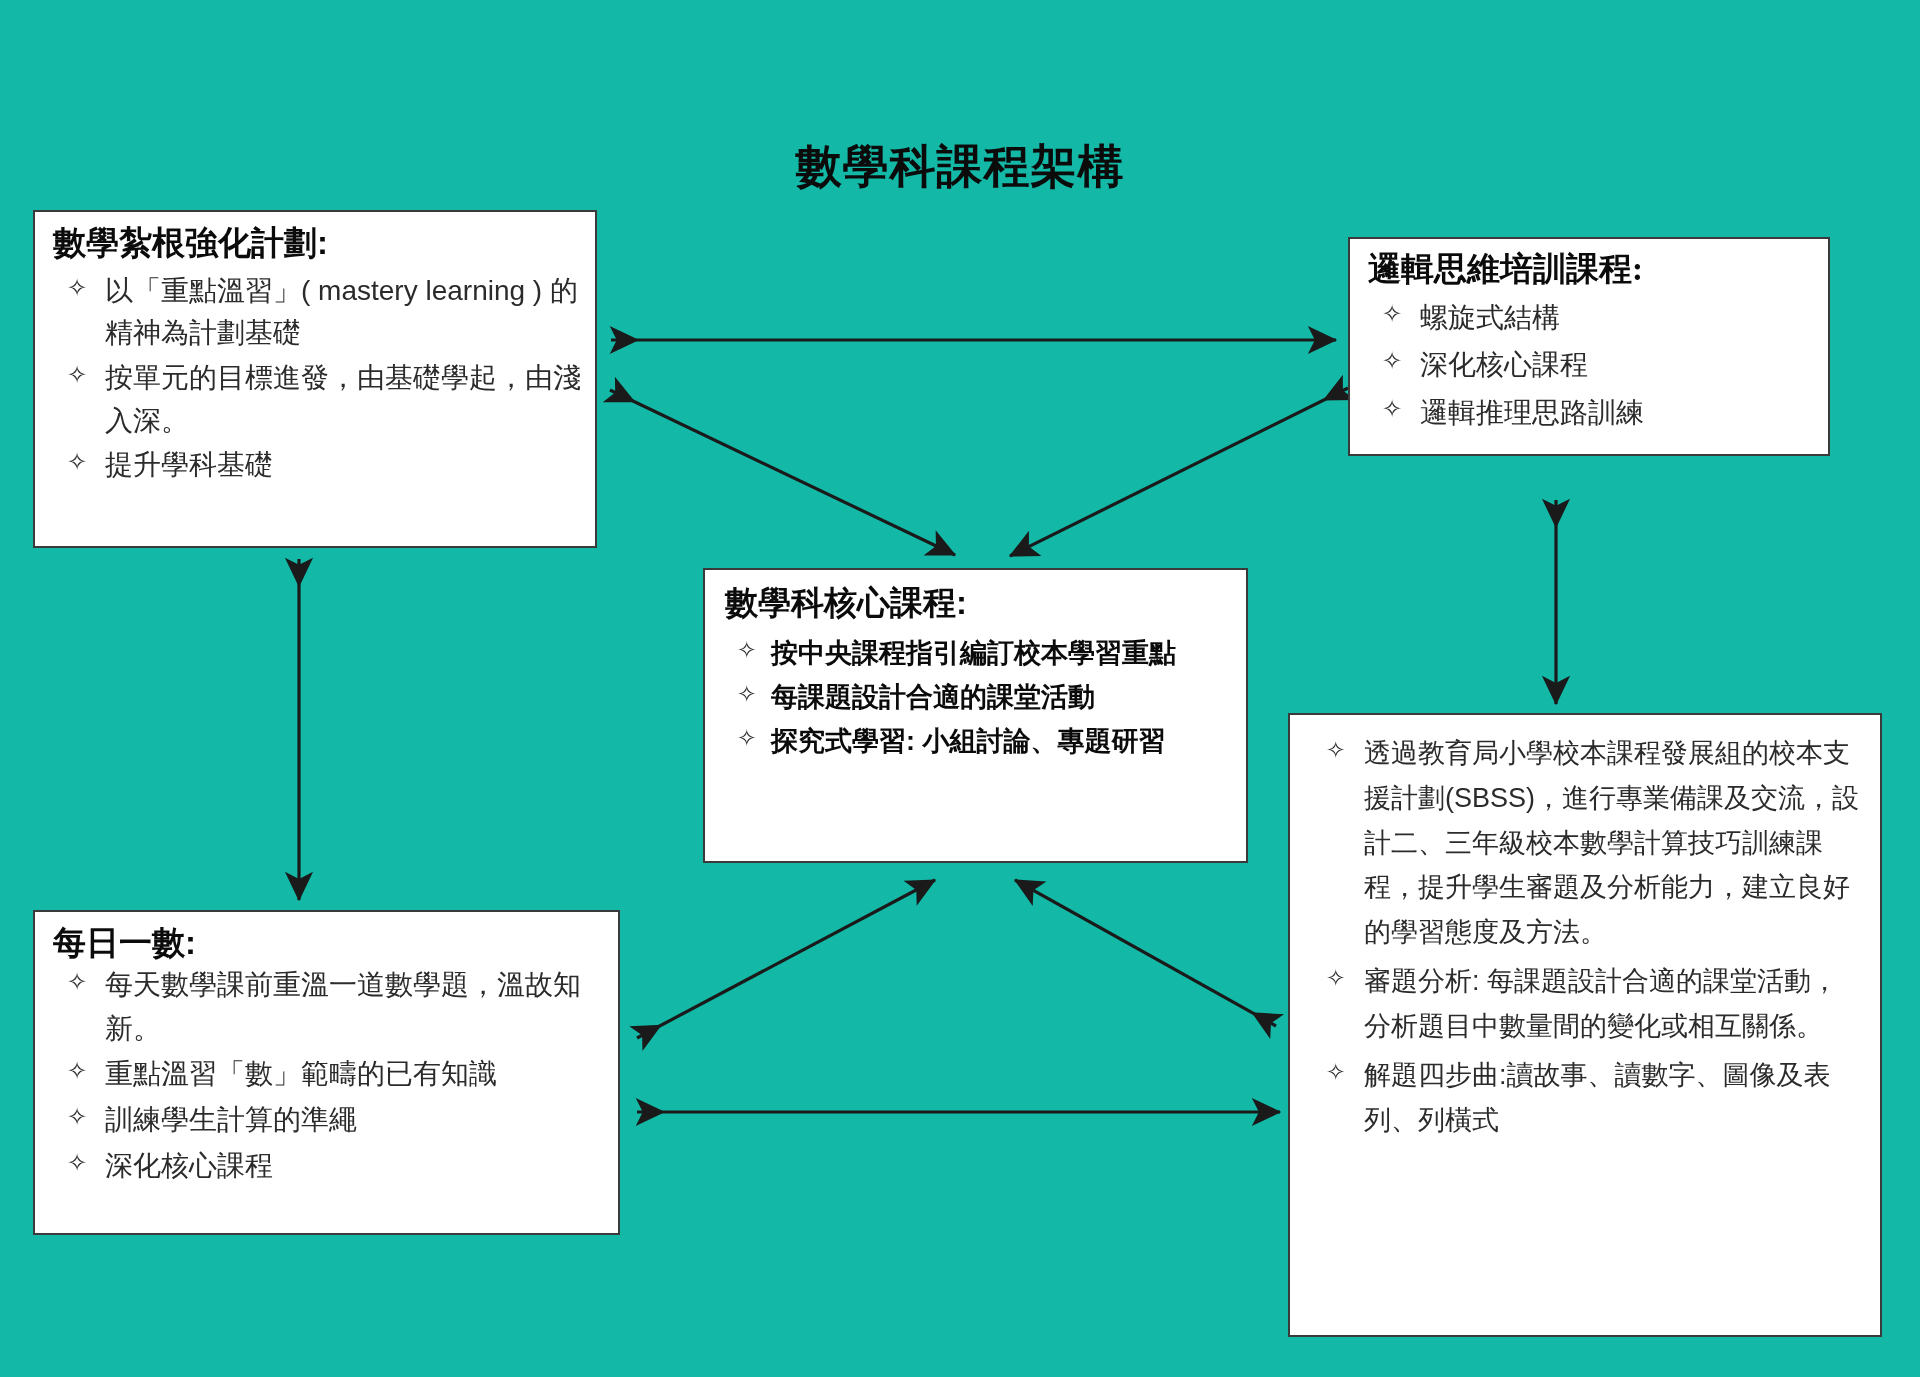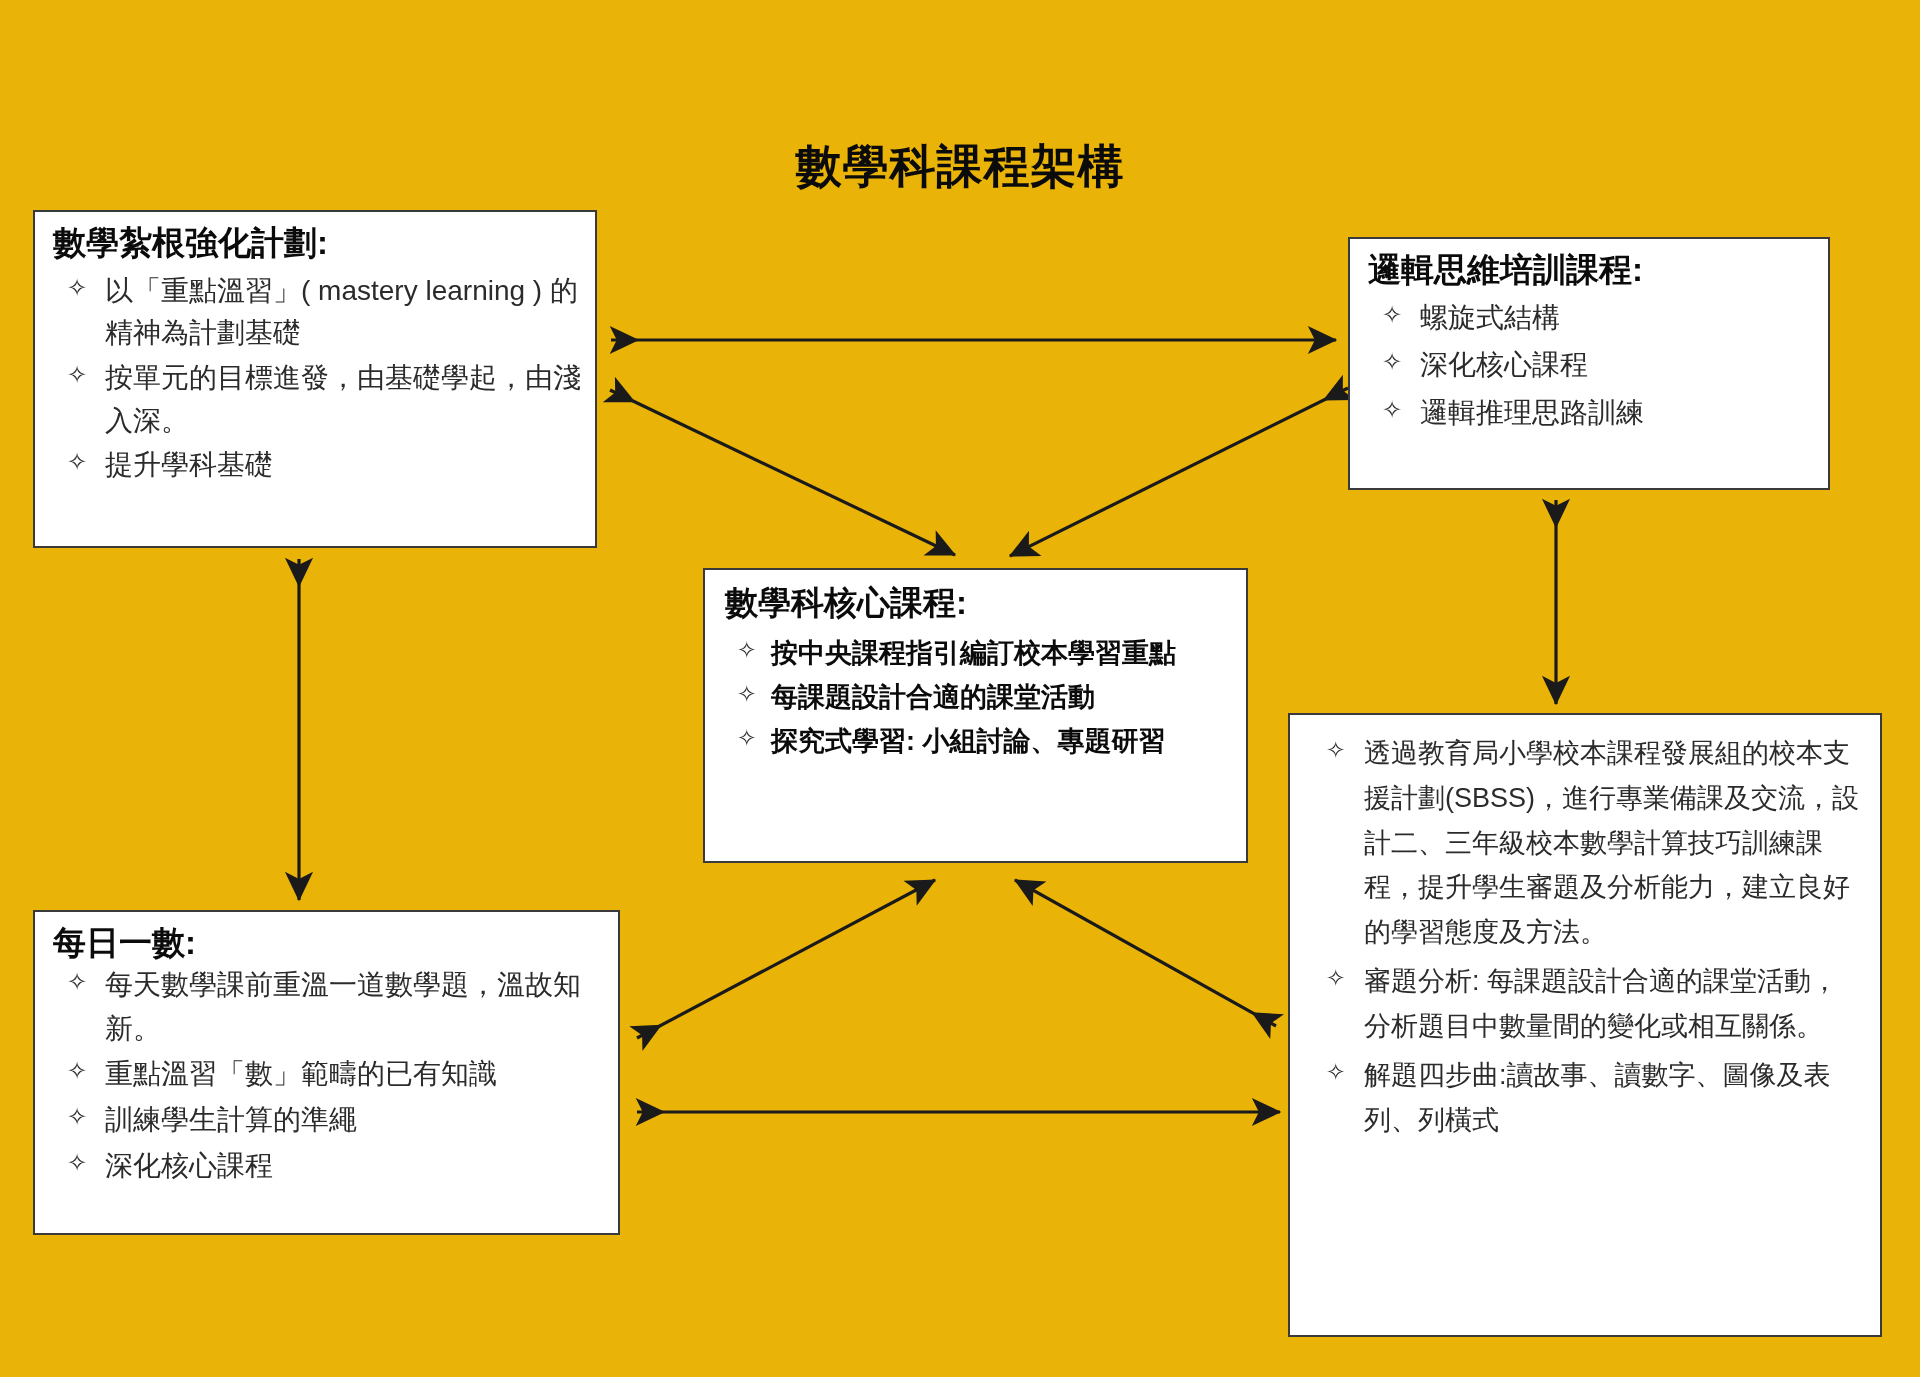--- a/index.html
+++ b/index.html
@@ -4,21 +4,21 @@
 <style>
   html, body {
     margin: 0;
     padding: 0;
     background: #ffffff;
   }
   #canvas {
     position: relative;
     width: 1920px;
     height: 1377px;
-    background: #eab308;
+    background: #14b8a6;
     font-family: "Liberation Sans", "DejaVu Sans", sans-serif;
     color: #0d0d0d;
     overflow: hidden;
   }
 
   
   .title {
     position: absolute;
     left: 0;
     top: 136px;
@@ -69,21 +69,21 @@
 
   
   #box-math-foundation {
     left: 33px; top: 210px; width: 564px; height: 338px;
   }
   #box-math-foundation .box-title { font-size: 33px; }
   #box-math-foundation ul.bullets { font-size: 28px; line-height: 1.52; }
 
   
   #box-logic-training {
-    left: 1348px; top: 237px; width: 482px; height: 253px;
+    left: 1348px; top: 237px; width: 482px; height: 219px; font-family: Liberation Serif, serif;
   }
   #box-logic-training .box-title { font-size: 33px; margin-bottom: 6px; }
   #box-logic-training ul.bullets { font-size: 28px; line-height: 1.62; }
 
   
   #box-core-curriculum {
     left: 703px; top: 568px; width: 545px; height: 295px;
   }
   #box-core-curriculum .box-inner { padding-left: 20px; padding-top: 14px; }
   #box-core-curriculum .box-title { font-size: 33px; margin-bottom: 10px; }

